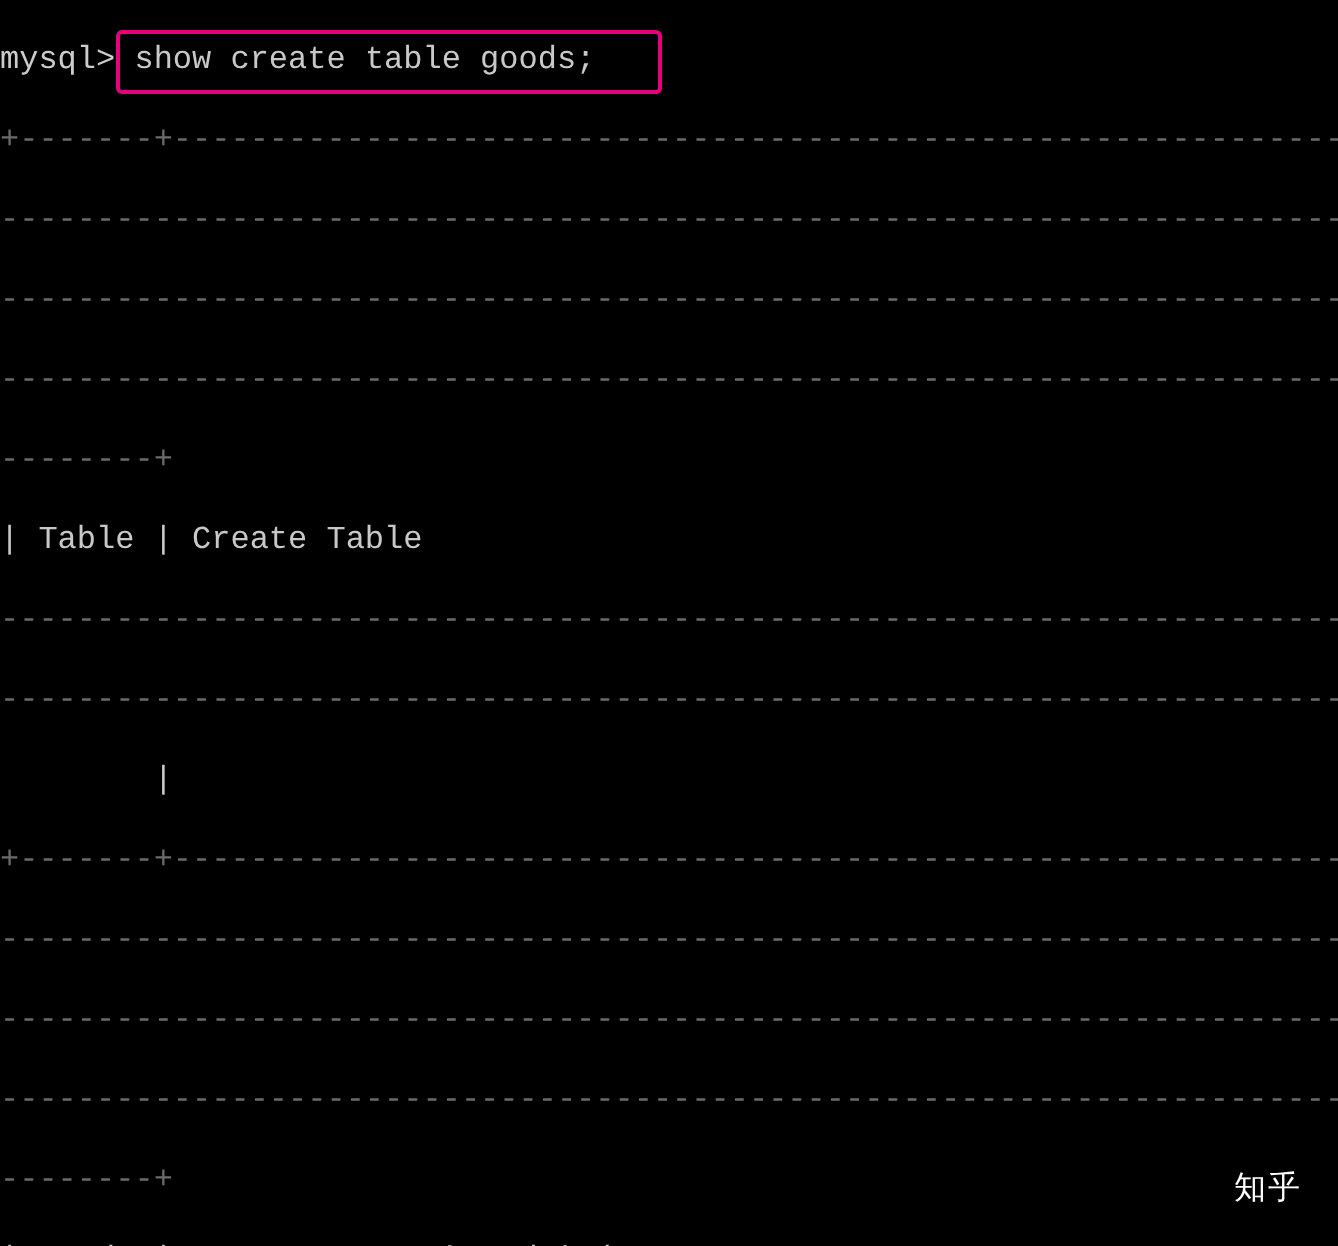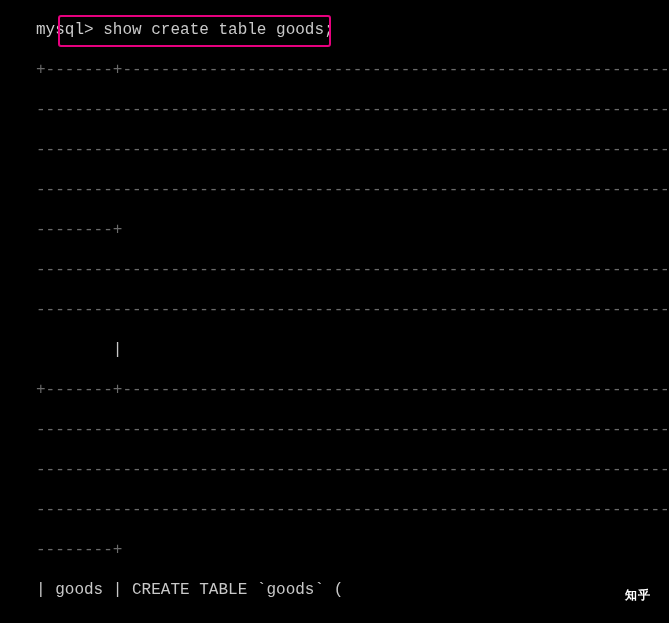--- a/index.html
+++ b/index.html
@@ -15,21 +15,20 @@
     overflow: hidden;
     position: relative;
   }
   .terminal {
     position: relative;
     white-space: pre;
     padding: 0;
   }
   .line {
     white-space: pre;
-    padding-left: 36px;
   }
   .prompt {
     color: #cccccc;
   }
   .cmd-highlight-box {
     position: absolute;
     top: 15px;
     left: 58px;
     width: 269px;
     height: 28px;
@@ -42,36 +41,37 @@
     bottom: 18px;
     right: 18px;
     color: #ffffff;
     font-family: Arial, sans-serif;
     font-size: 15px;
     display: flex;
     align-items: center;
     gap: 6px;
   }
   .watermark .zhihu {
-    font-weight: bold;
+    font-weight: normal;
     letter-spacing: 1px;
-    font-size: 12px;
+    font-size: 16px;
   }
   .sep { color: #6a6a6a; }
 </style>
 </head>
 <body>
 
 <div class="terminal">
 <div class="line"><span class="prompt">mysql&gt;</span> <span>show create table goods;</span></div>
 <div class="line sep">+-------+--------------------------------------------------------------------</div>
 <div class="line sep">----------------------------------------------------------------------------</div>
 <div class="line sep">----------------------------------------------------------------------------</div>
 <div class="line sep">----------------------------------------------------------------------------</div>
 <div class="line sep">--------+</div>
+<div class="line">| Table | Create Table                                                       </div>
 <div class="line sep">----------------------------------------------------------------------------</div>
 <div class="line sep">----------------------------------------------------------------------------</div>
 <div class="line">        |</div>
 <div class="line sep">+-------+--------------------------------------------------------------------</div>
 <div class="line sep">----------------------------------------------------------------------------</div>
 <div class="line sep">----------------------------------------------------------------------------</div>
 <div class="line sep">----------------------------------------------------------------------------</div>
 <div class="line sep">--------+</div>
 <div class="line">| goods | CREATE TABLE `goods` (</div>
 

